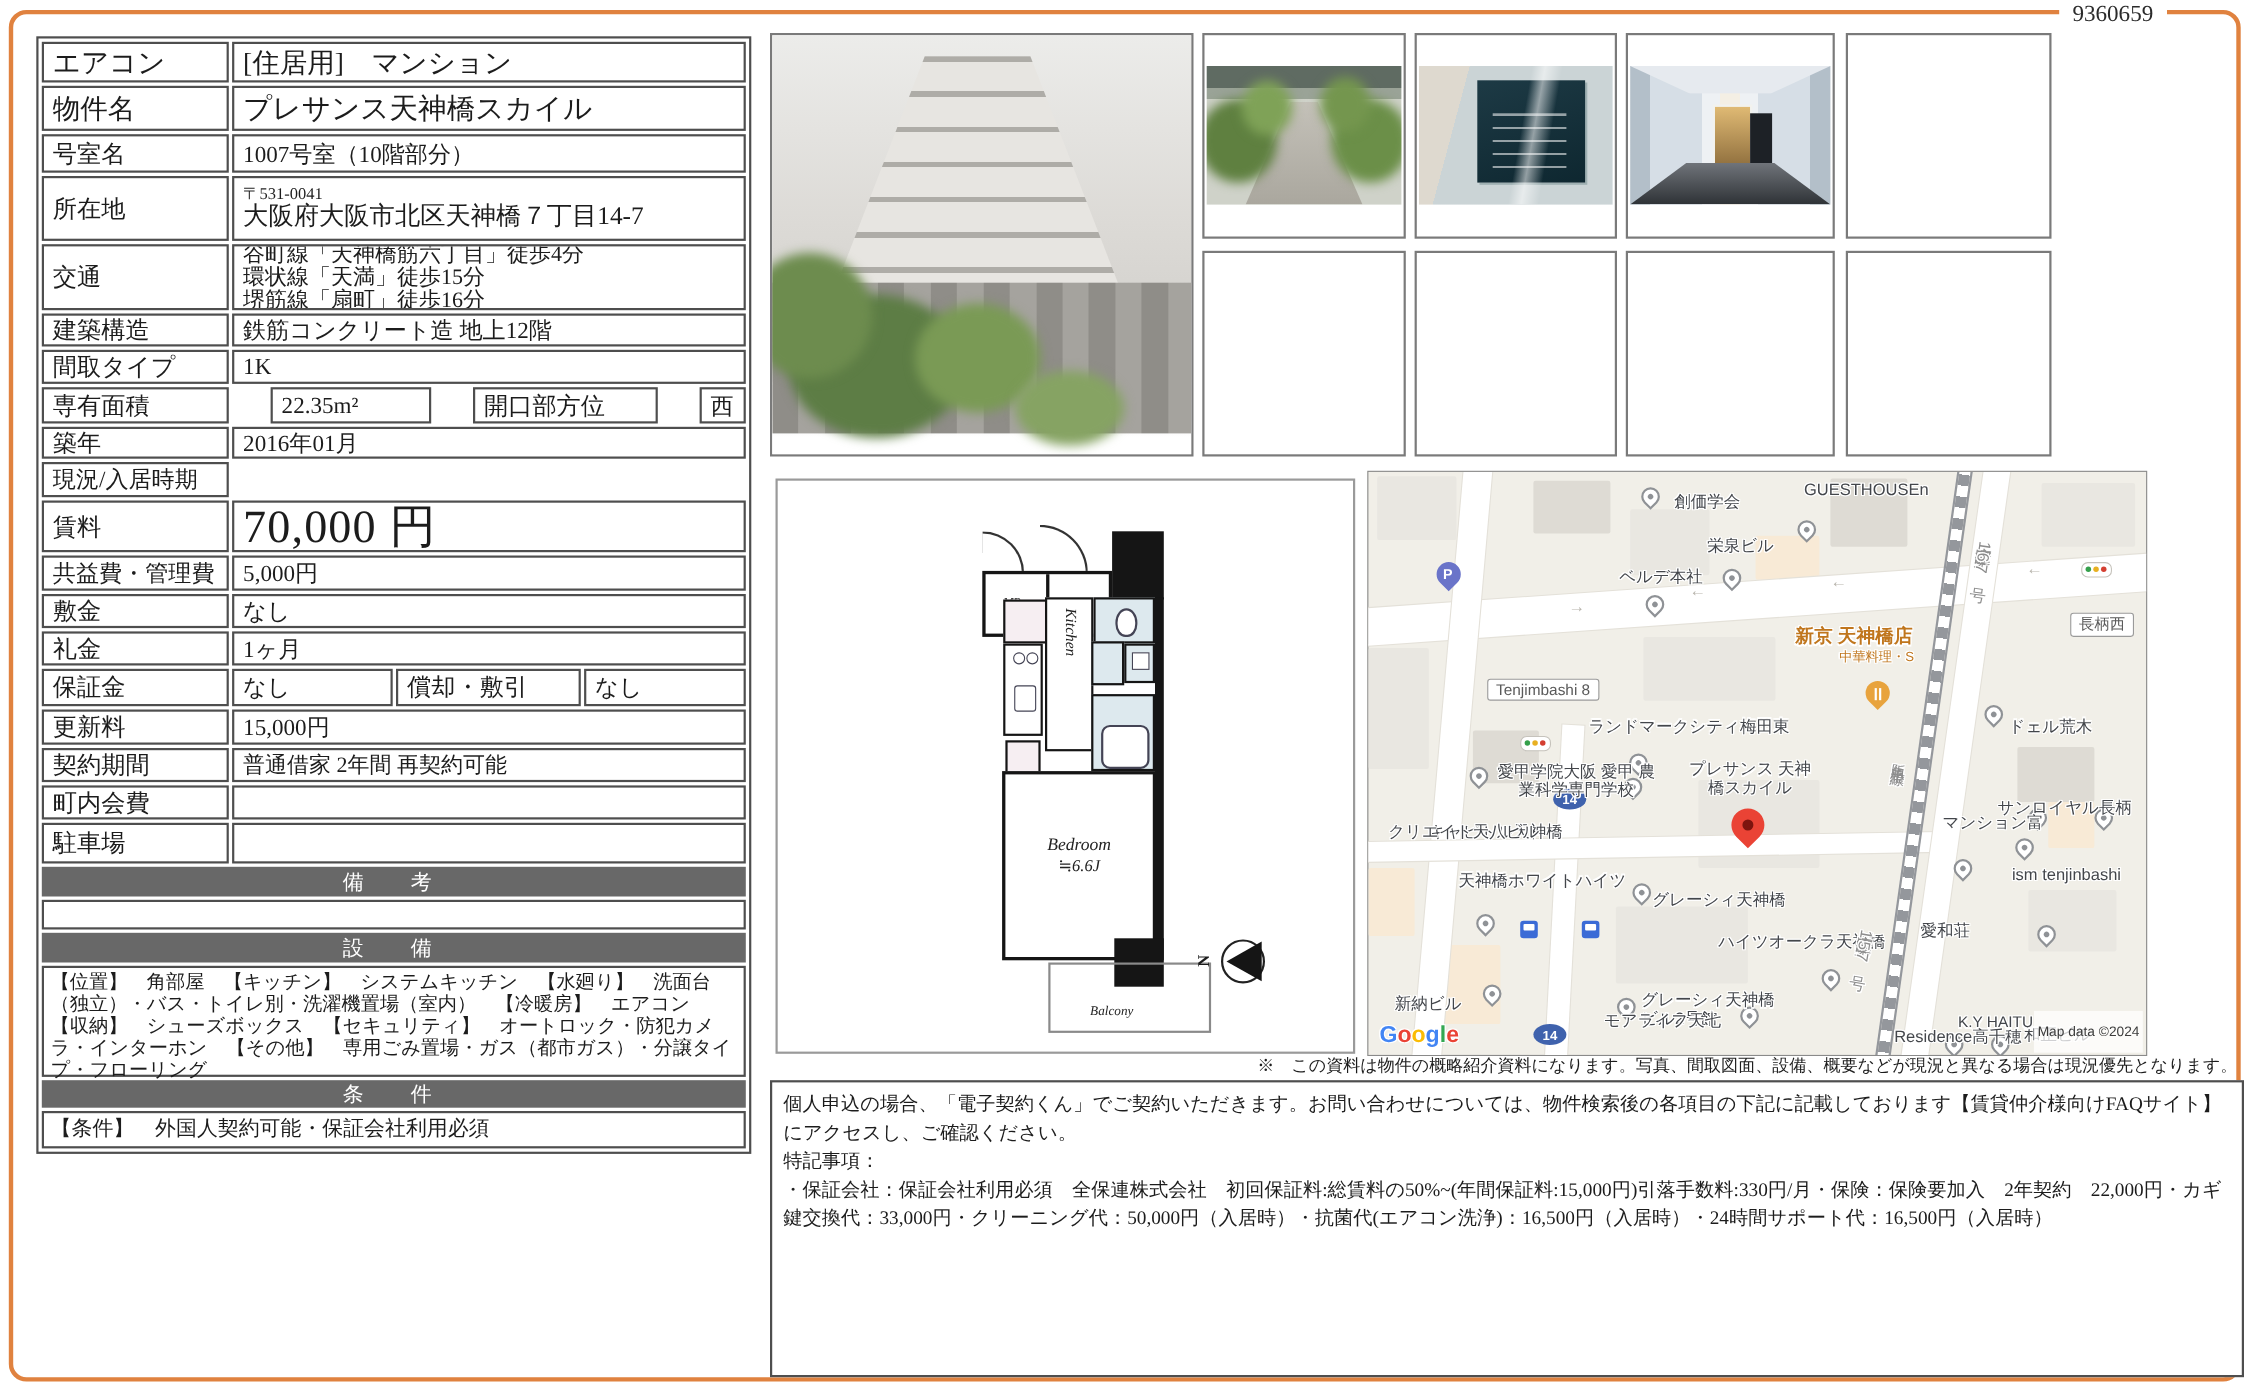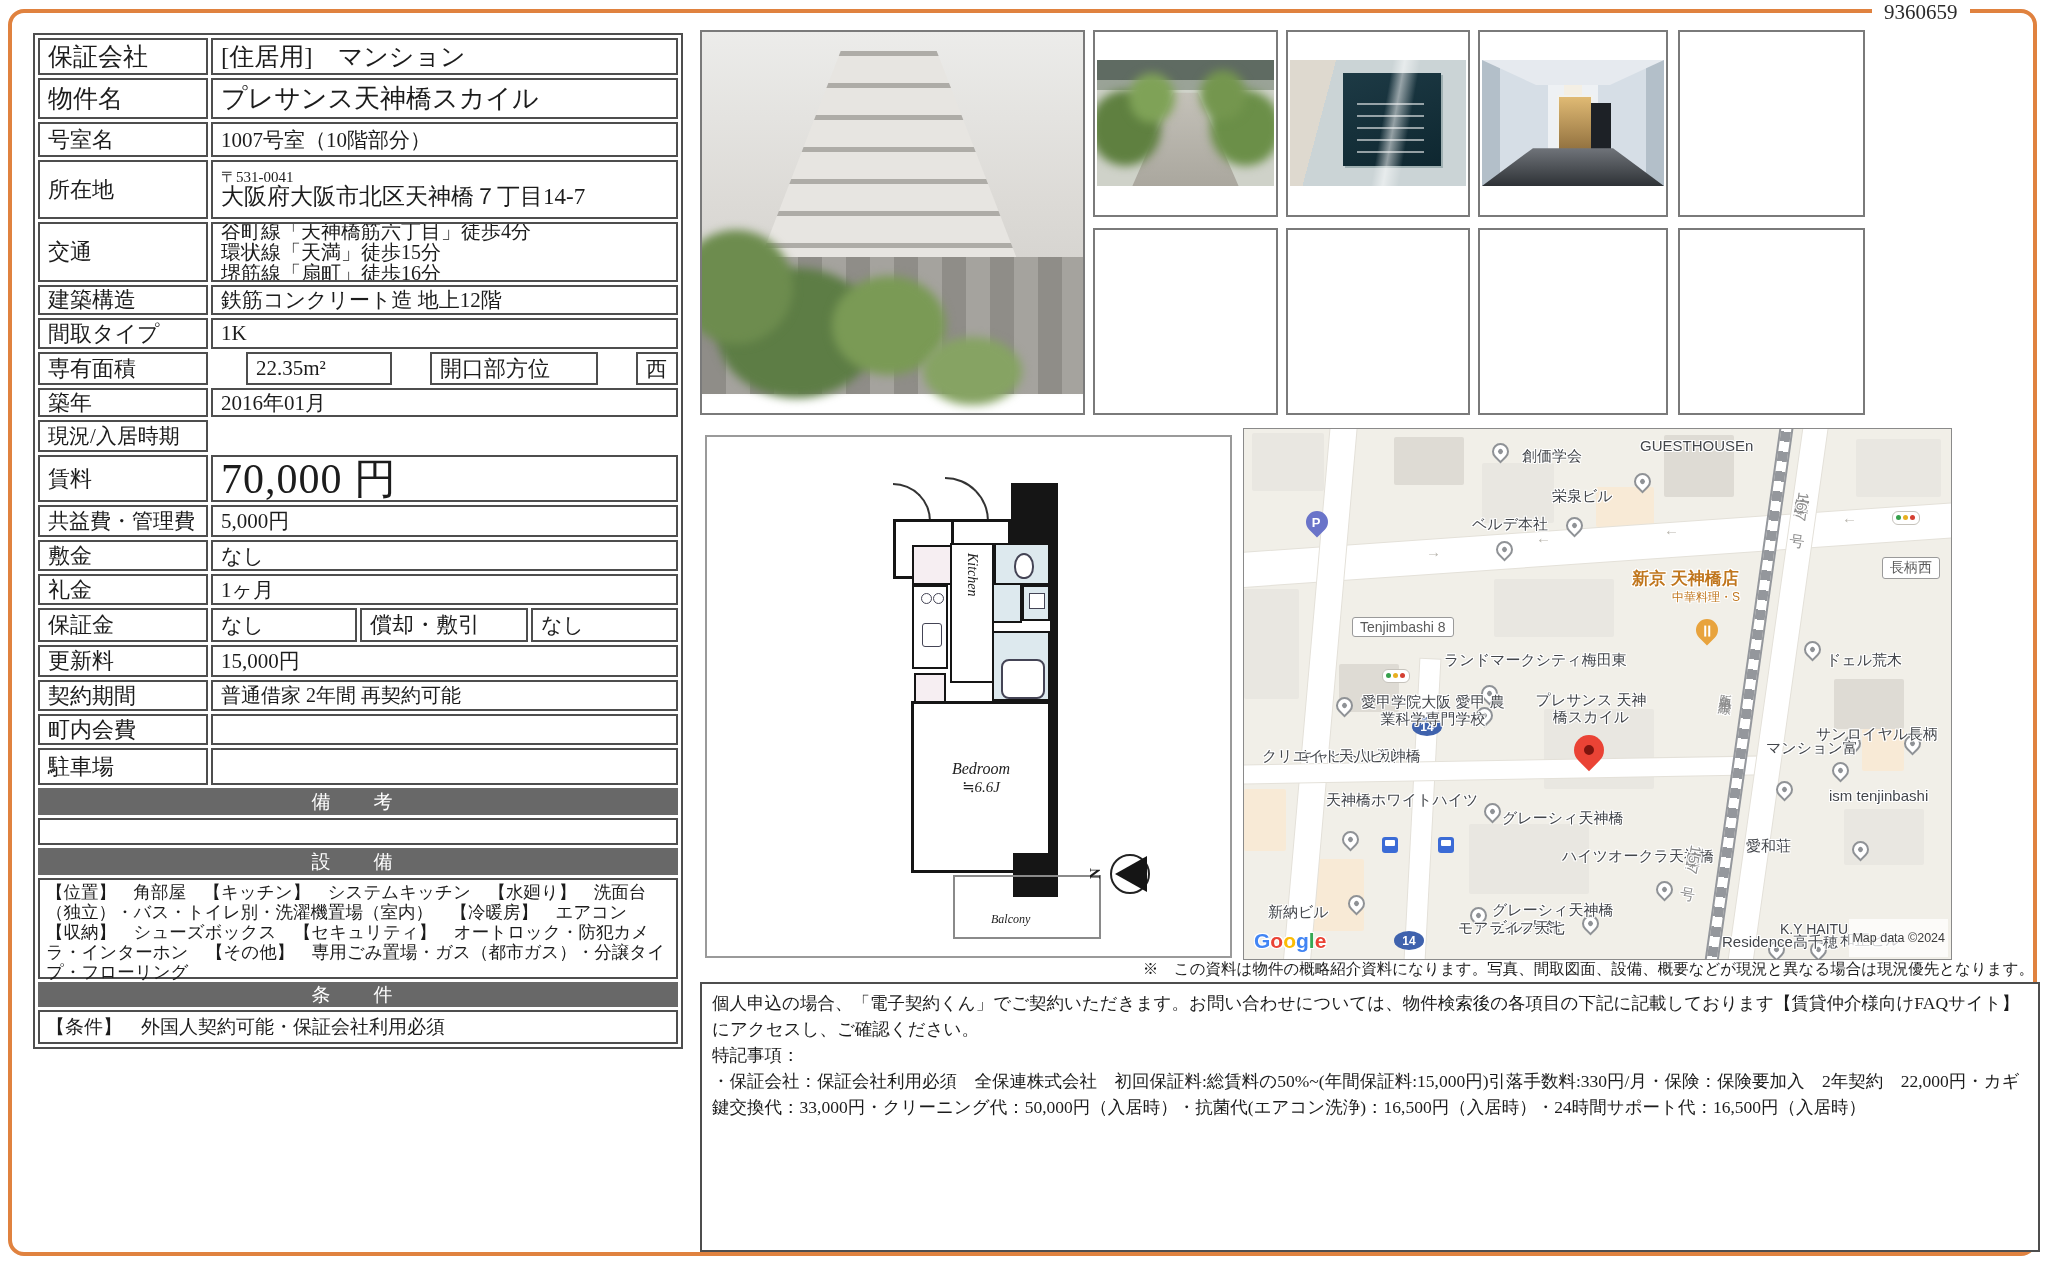--- a/index.html
+++ b/index.html
@@ -125,21 +125,21 @@
          box-sizing:border-box;padding:6px 10px;font-size:17.5px;line-height:26px;background:#fff;}
 </style>
 </head>
 <body>
 
 <div id="frame"></div>
 <div id="docnum">9360659</div>
 
 <div id="proptable">
   <div class="row big">
-      <div class="cell lbl">保証会社</div>
+      <div class="cell lbl">エアコン</div>
       <div class="cell val">[住居用]　マンション</div>
     </div>
   <div class="row big" style="height:41px;">
       <div class="cell lbl">物件名</div>
       <div class="cell val" style="font-size:26px;">プレサンス天神橋スカイル</div>
     </div>
   <div class="row" style="height:35px;">
       <div class="cell lbl">号室名</div>
       <div class="cell val">1007号室（10階部分）</div>
     </div>

